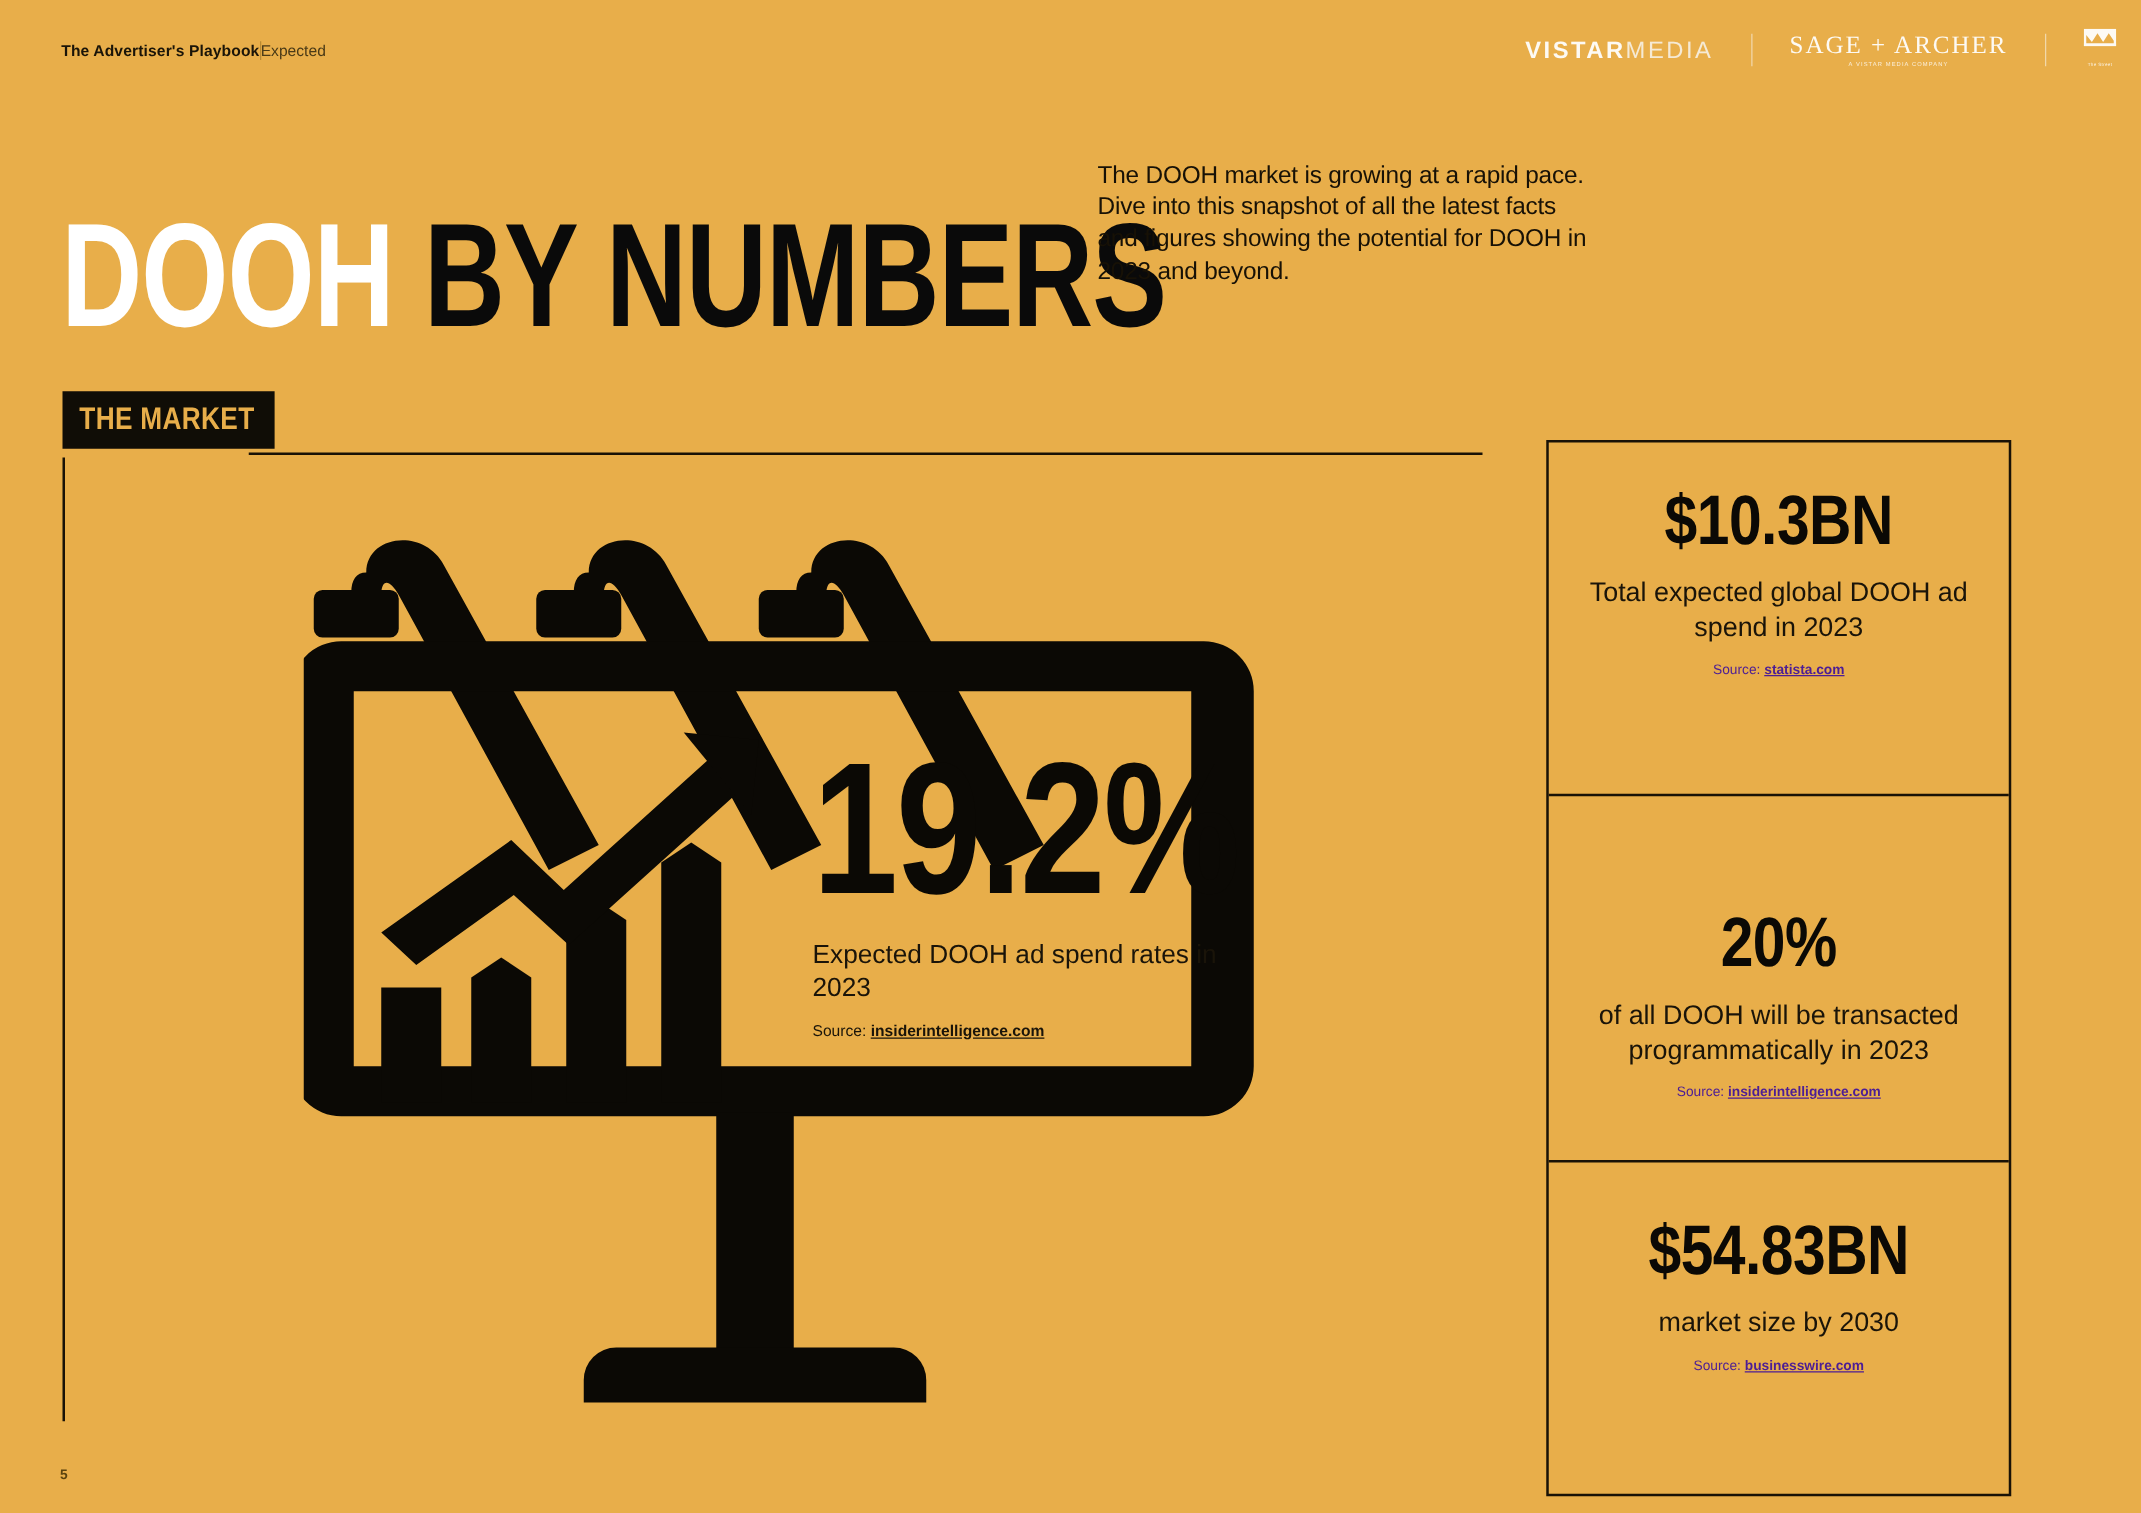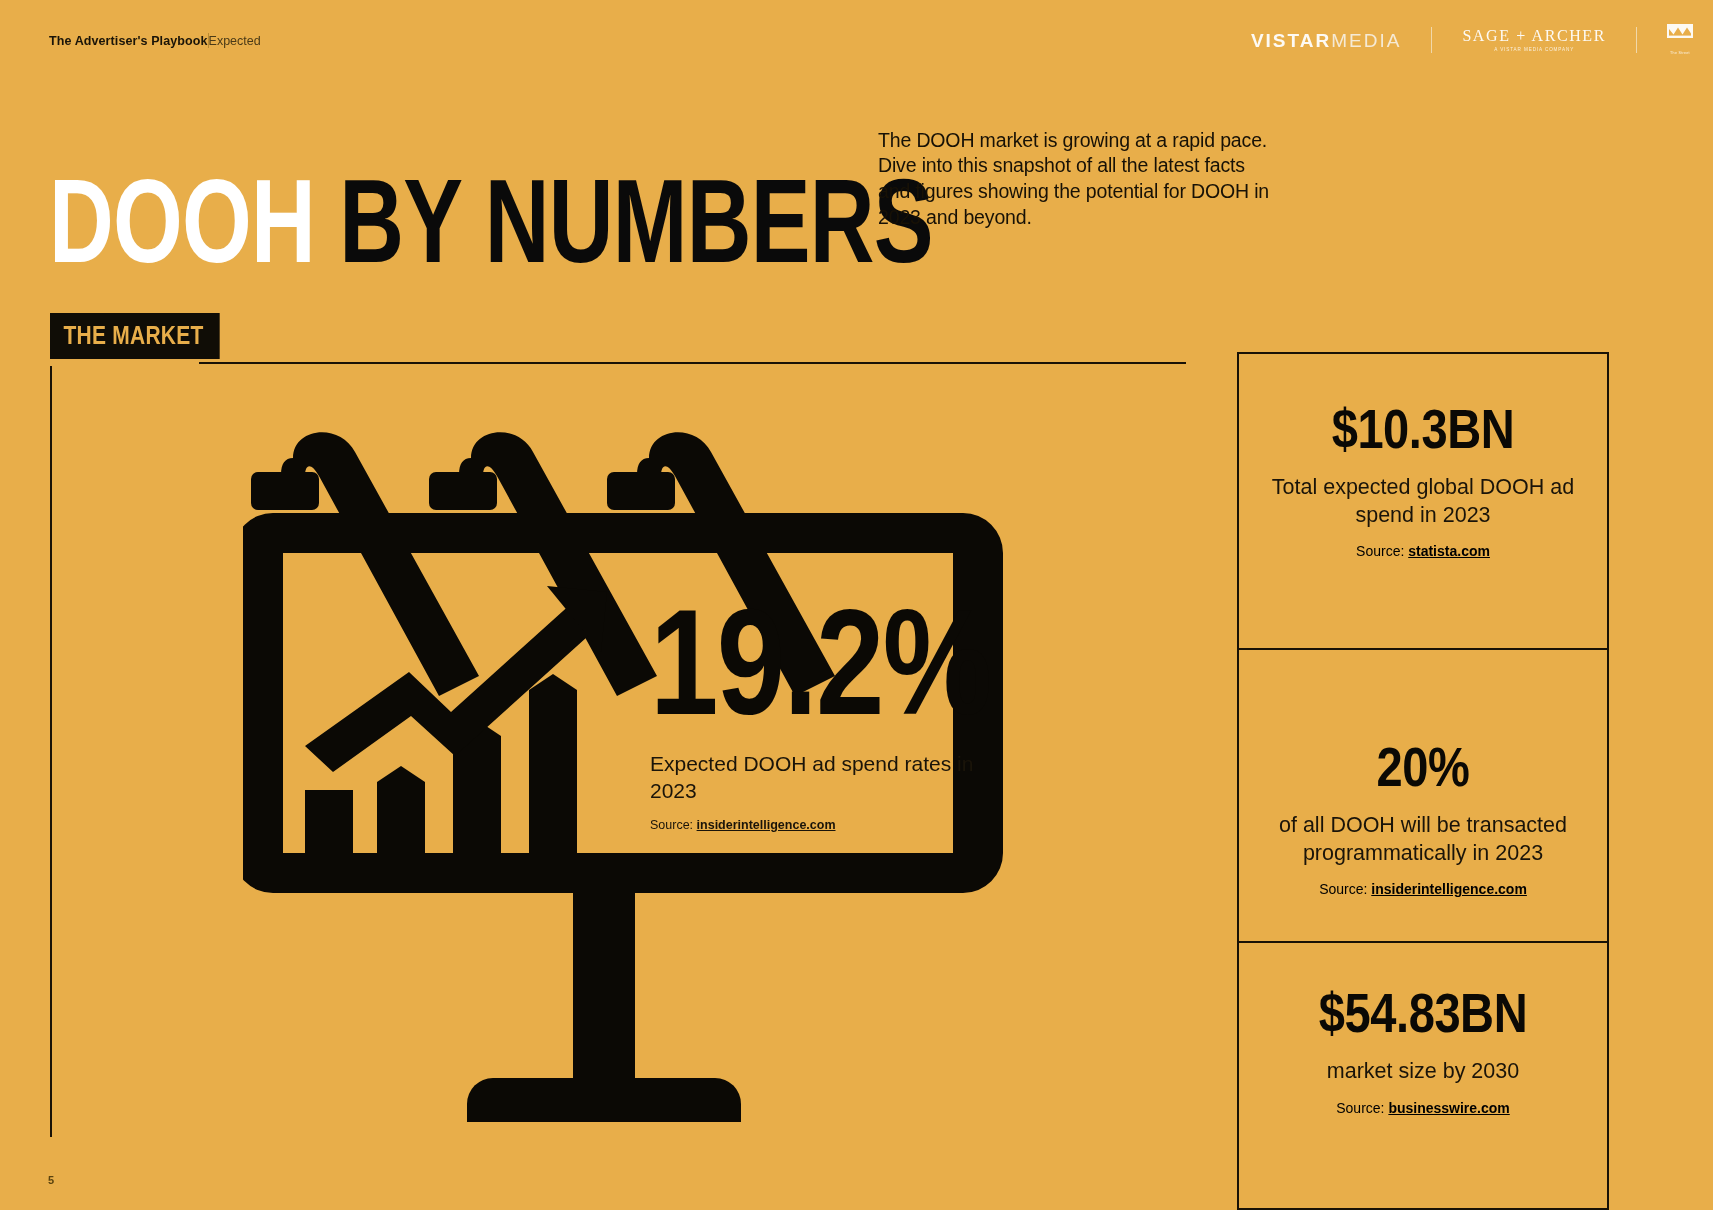--- a/index.html
+++ b/index.html
@@ -70,21 +70,21 @@
     background: #f4e6cb;
     opacity: .75;
     margin: 0 18px;
   }
   .logo-sage {
     text-align: center;
     color: #fdfaf4;
     line-height: 1;
   }
   .logo-sage .main {
-    font-size: 16px;
+    font-size: 20px;
     letter-spacing: 1.6px;
     font-family: "Liberation Serif", serif;
     white-space: nowrap;
   }
   .logo-sage .sub {
     font-size: 4.6px;
     letter-spacing: .9px;
     margin-top: 4px;
     opacity: .85;
     white-space: nowrap;
@@ -217,43 +217,43 @@
     width: 368px;
     border: 2px solid #191206;
   }
   .card {
     padding: 34px 18px 26px;
     text-align: center;
     border-bottom: 2px solid #191206;
     box-sizing: border-box;
   }
   .card:last-child { border-bottom: none; }
-  .card.c1 { height: 283px; margin-top: 13px; }
+  .card.c1 { height: 283px; }
   .card.c2 { height: 265px; padding-top: 61px; margin-top: 28px; }
   .card.c3 { height: 265px; padding-top: 42px; }
   .card .big {
     font-family: "Liberation Sans Narrow", "Liberation Sans", sans-serif;
     font-weight: 700;
     font-size: 56px;
     line-height: 1;
     letter-spacing: -.5px;
     color: #0b0905;
     transform: scaleX(.84);
     white-space: nowrap;
   }
   .card .desc {
     margin-top: 17px;
     font-size: 21.5px;
     line-height: 1.28;
     color: #1a1409;
   }
   .card .src {
     margin-top: 14px;
-    font-size: 14px;
-    color: #000000;
+    font-size: 11px;
+    color: #4c1d95;
   }
 
   .page-num {
     position: absolute;
     left: 48px;
     bottom: 24px;
     font-size: 11px;
     font-weight: 700;
     color: #5a430f;
   }

